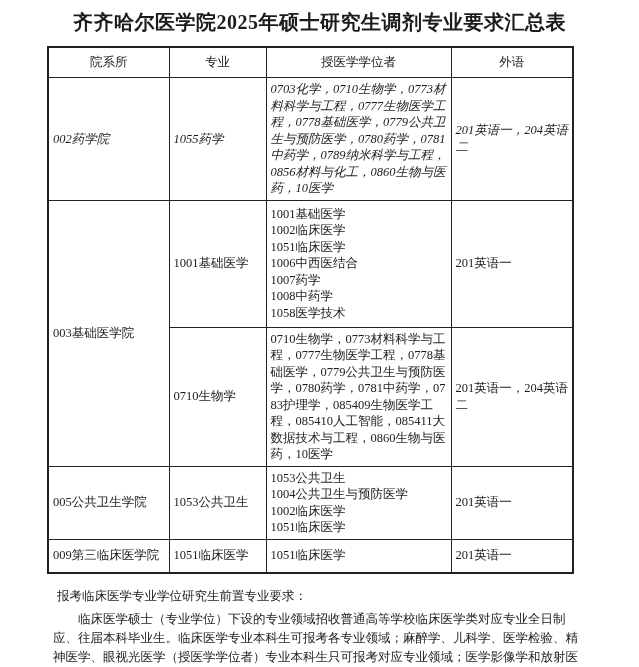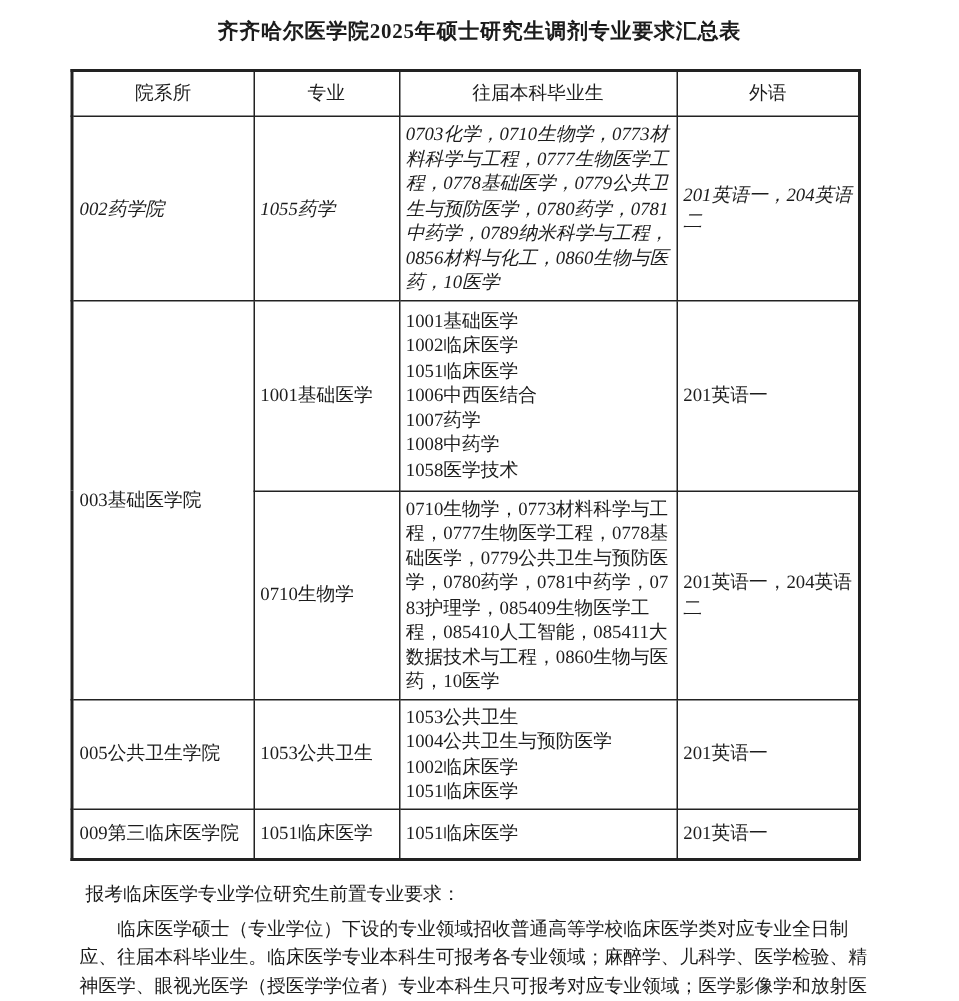--- a/index.html
+++ b/index.html
@@ -13,21 +13,21 @@
     position: relative;
     width: 639px;
     height: 667px;
     background: #ffffff;
     overflow: hidden;
   }
   .title {
     margin: 0;
     padding-top: 11px;
     text-align: center;
-    font-size: 14px;
+    font-size: 20px;
     font-weight: bold;
     letter-spacing: 0.5px;
     line-height: 22px;
   }
   table.main {
     border-collapse: collapse;
     table-layout: fixed;
     margin: 13px 0 0 47px;
     width: 525px;
     border: 2px solid #222;
@@ -79,21 +79,21 @@
     <colgroup>
       <col class="c-college">
       <col class="c-major">
       <col class="c-first">
       <col class="c-foreign">
     </colgroup>
     <thead>
       <tr>
         <th>院系所</th>
         <th>专业</th>
-        <th>往届本科毕业生</th>
+        <th>授医学学位者</th>
         <th>外语</th>
       </tr>
     </thead>
     <tbody>
         <tr class="row-0">
           <td>002药学院</td>
           <td>1055药学</td>
           <td>
             <span class="line">0703化学，0710生物学，0773材料科学与工程，0777生物医学工程，0778基础医学，0779公共卫生与预防医学，0780药学，0781中药学，0789纳米科学与工程，0856材料与化工，0860生物与医药，10医学</span>
           </td>

